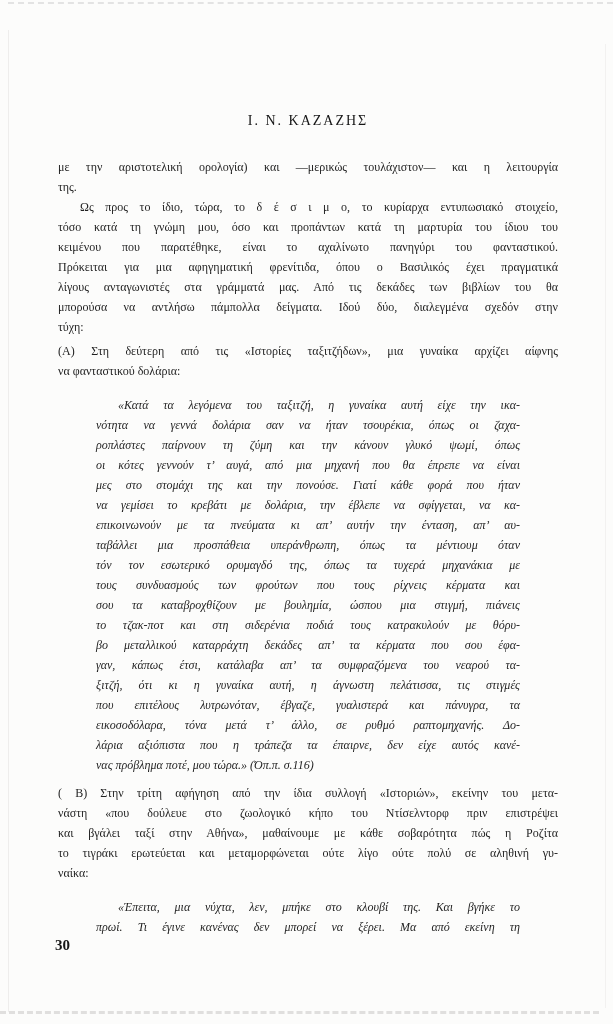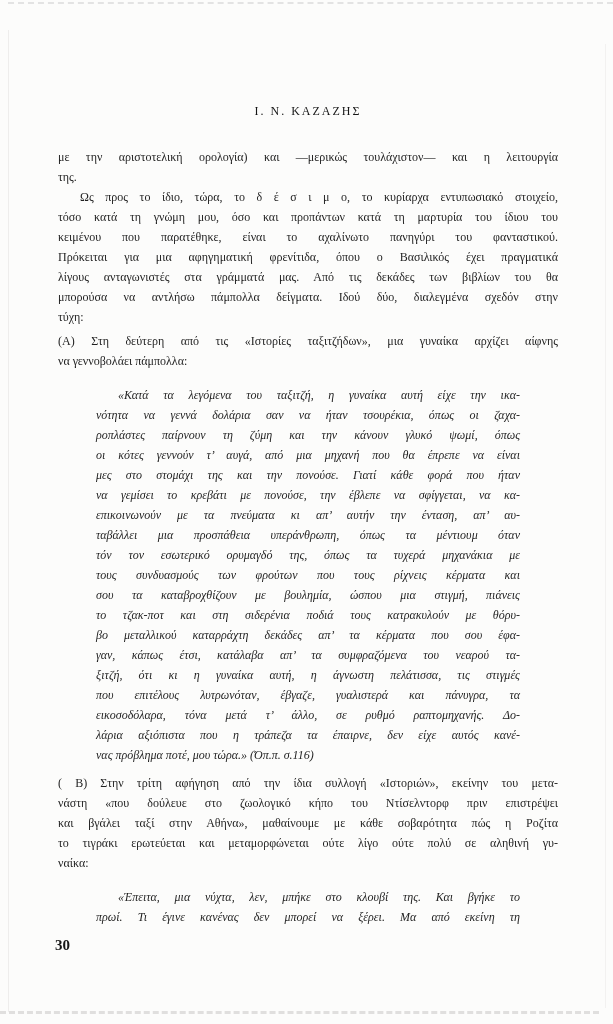--- a/index.html
+++ b/index.html
@@ -14,23 +14,23 @@
   }
   
   .edge-top    { position: absolute; top: 2px; left: 8px; right: 0; border-top: 2px dashed #e3e3e3; }
   .edge-bottom { position: absolute; top: 1011px; left: 0; right: 14px; border-top: 3px dashed #e0dfde; }
   .edge-left   { position: absolute; left: 8px; top: 30px; bottom: 12px; border-left: 1px solid #eeedec; }
   .edge-right  { position: absolute; right: 7px; top: 44px; bottom: 16px; border-right: 1px solid #f2f1f0; }
 
   .content { position: absolute; left: 58px; top: 104px; width: 500px; }
 
   .page-header {
-    margin: 0;
+    margin: 9px;
     text-align: center;
-    font-size: 12px;
+    font-size: 14px;
     font-weight: normal;
     letter-spacing: 2px;
     color: #151515;
   }
 
   .text-body { margin-top: 28px; font-size: 12px; line-height: 20px; }
 
   .line { text-align: justify; text-align-last: justify; white-space: normal; }
   .line.last { text-align-last: left; }
 
@@ -68,29 +68,29 @@
           <div class="line">Ως προς το ίδιο, τώρα, το δ έ σ ι μ ο, το κυρίαρχα εντυπωσιακό στοιχείο,</div>
           <div class="line">τόσο κατά τη γνώμη μου, όσο και προπάντων κατά τη μαρτυρία του ίδιου του</div>
           <div class="line">κειμένου που παρατέθηκε, είναι το αχαλίνωτο πανηγύρι του φανταστικού.</div>
           <div class="line">Πρόκειται για μια αφηγηματική φρενίτιδα, όπου ο Βασιλικός έχει πραγματικά</div>
           <div class="line">λίγους ανταγωνιστές στα γράμματά μας. Από τις δεκάδες των βιβλίων του θα</div>
           <div class="line">μπορούσα να αντλήσω πάμπολλα δείγματα. Ιδού δύο, διαλεγμένα σχεδόν στην</div>
           <div class="line last">τύχη:</div>
         </div>
         <div class="block paragraph sp-before">
           <div class="line">(Α) Στη δεύτερη από τις «Ιστορίες ταξιτζήδων», μια γυναίκα αρχίζει αίφνης</div>
-          <div class="line last">να γεννοβολάει πάμπολλα:</div>
+          <div class="line last">να φανταστικού δολάρια:</div>
         </div>
         <div class="block quote indent-first">
           <div class="line">«Κατά τα λεγόμενα του ταξιτζή, η γυναίκα αυτή είχε την ικα-</div>
           <div class="line">νότητα να γεννά δολάρια σαν να ήταν τσουρέκια, όπως οι ζαχα-</div>
           <div class="line">ροπλάστες παίρνουν τη ζύμη και την κάνουν γλυκό ψωμί, όπως</div>
           <div class="line">οι κότες γεννούν τ’ αυγά, από μια μηχανή που θα έπρεπε να είναι</div>
           <div class="line">μες στο στομάχι της και την πονούσε. Γιατί κάθε φορά που ήταν</div>
-          <div class="line">να γεμίσει το κρεβάτι με πονούσε, την έβλεπε να σφίγγεται, να κα-</div>
+          <div class="line">να γεμίσει το κρεβάτι με δολάρια, την έβλεπε να σφίγγεται, να κα-</div>
           <div class="line">επικοινωνούν με τα πνεύματα κι απ’ αυτήν την ένταση, απ’ αυ-</div>
           <div class="line">ταβάλλει μια προσπάθεια υπεράνθρωπη, όπως τα μέντιουμ όταν</div>
           <div class="line">τόν τον εσωτερικό ορυμαγδό της, όπως τα τυχερά μηχανάκια με</div>
           <div class="line">τους συνδυασμούς των φρούτων που τους ρίχνεις κέρματα και</div>
           <div class="line">σου τα καταβροχθίζουν με βουλημία, ώσπου μια στιγμή, πιάνεις</div>
           <div class="line">το τζακ-ποτ και στη σιδερένια ποδιά τους κατρακυλούν με θόρυ-</div>
           <div class="line">βο μεταλλικού καταρράχτη δεκάδες απ’ τα κέρματα που σου έφα-</div>
           <div class="line">γαν, κάπως έτσι, κατάλαβα απ’ τα συμφραζόμενα του νεαρού τα-</div>
           <div class="line">ξιτζή, ότι κι η γυναίκα αυτή, η άγνωστη πελάτισσα, τις στιγμές</div>
           <div class="line">που επιτέλους λυτρωνόταν, έβγαζε, γυαλιστερά και πάνυγρα, τα</div>

